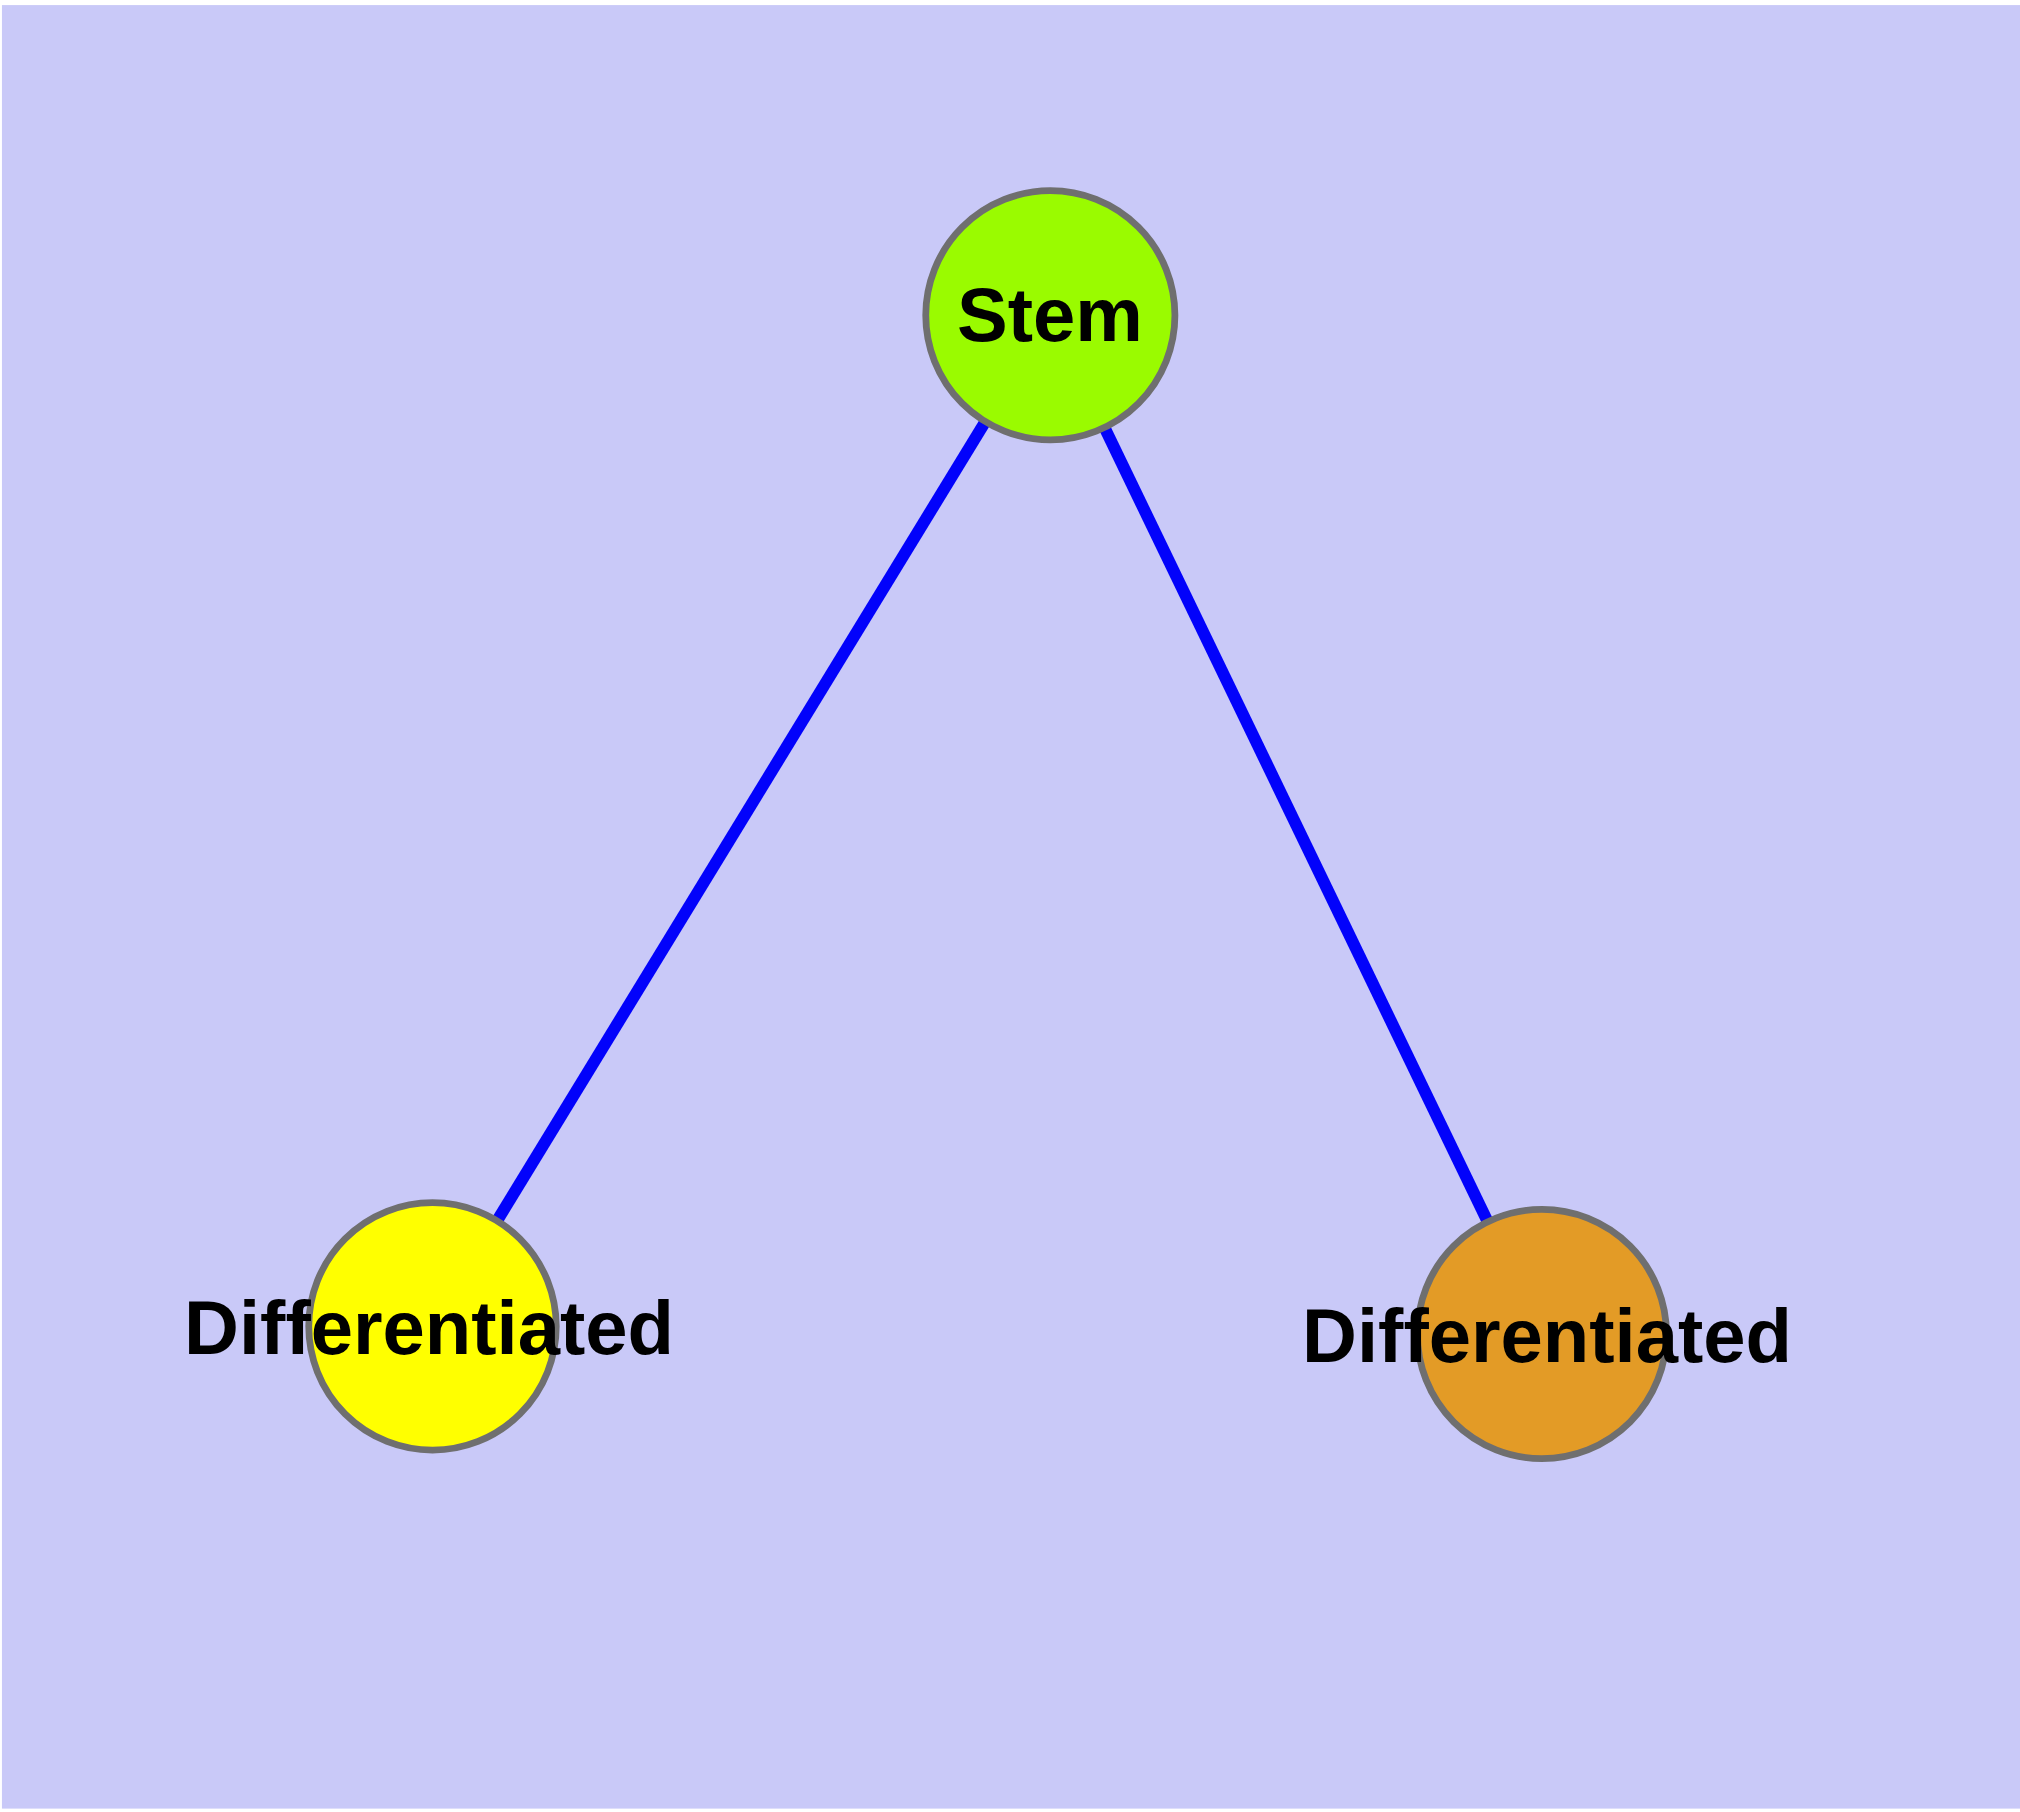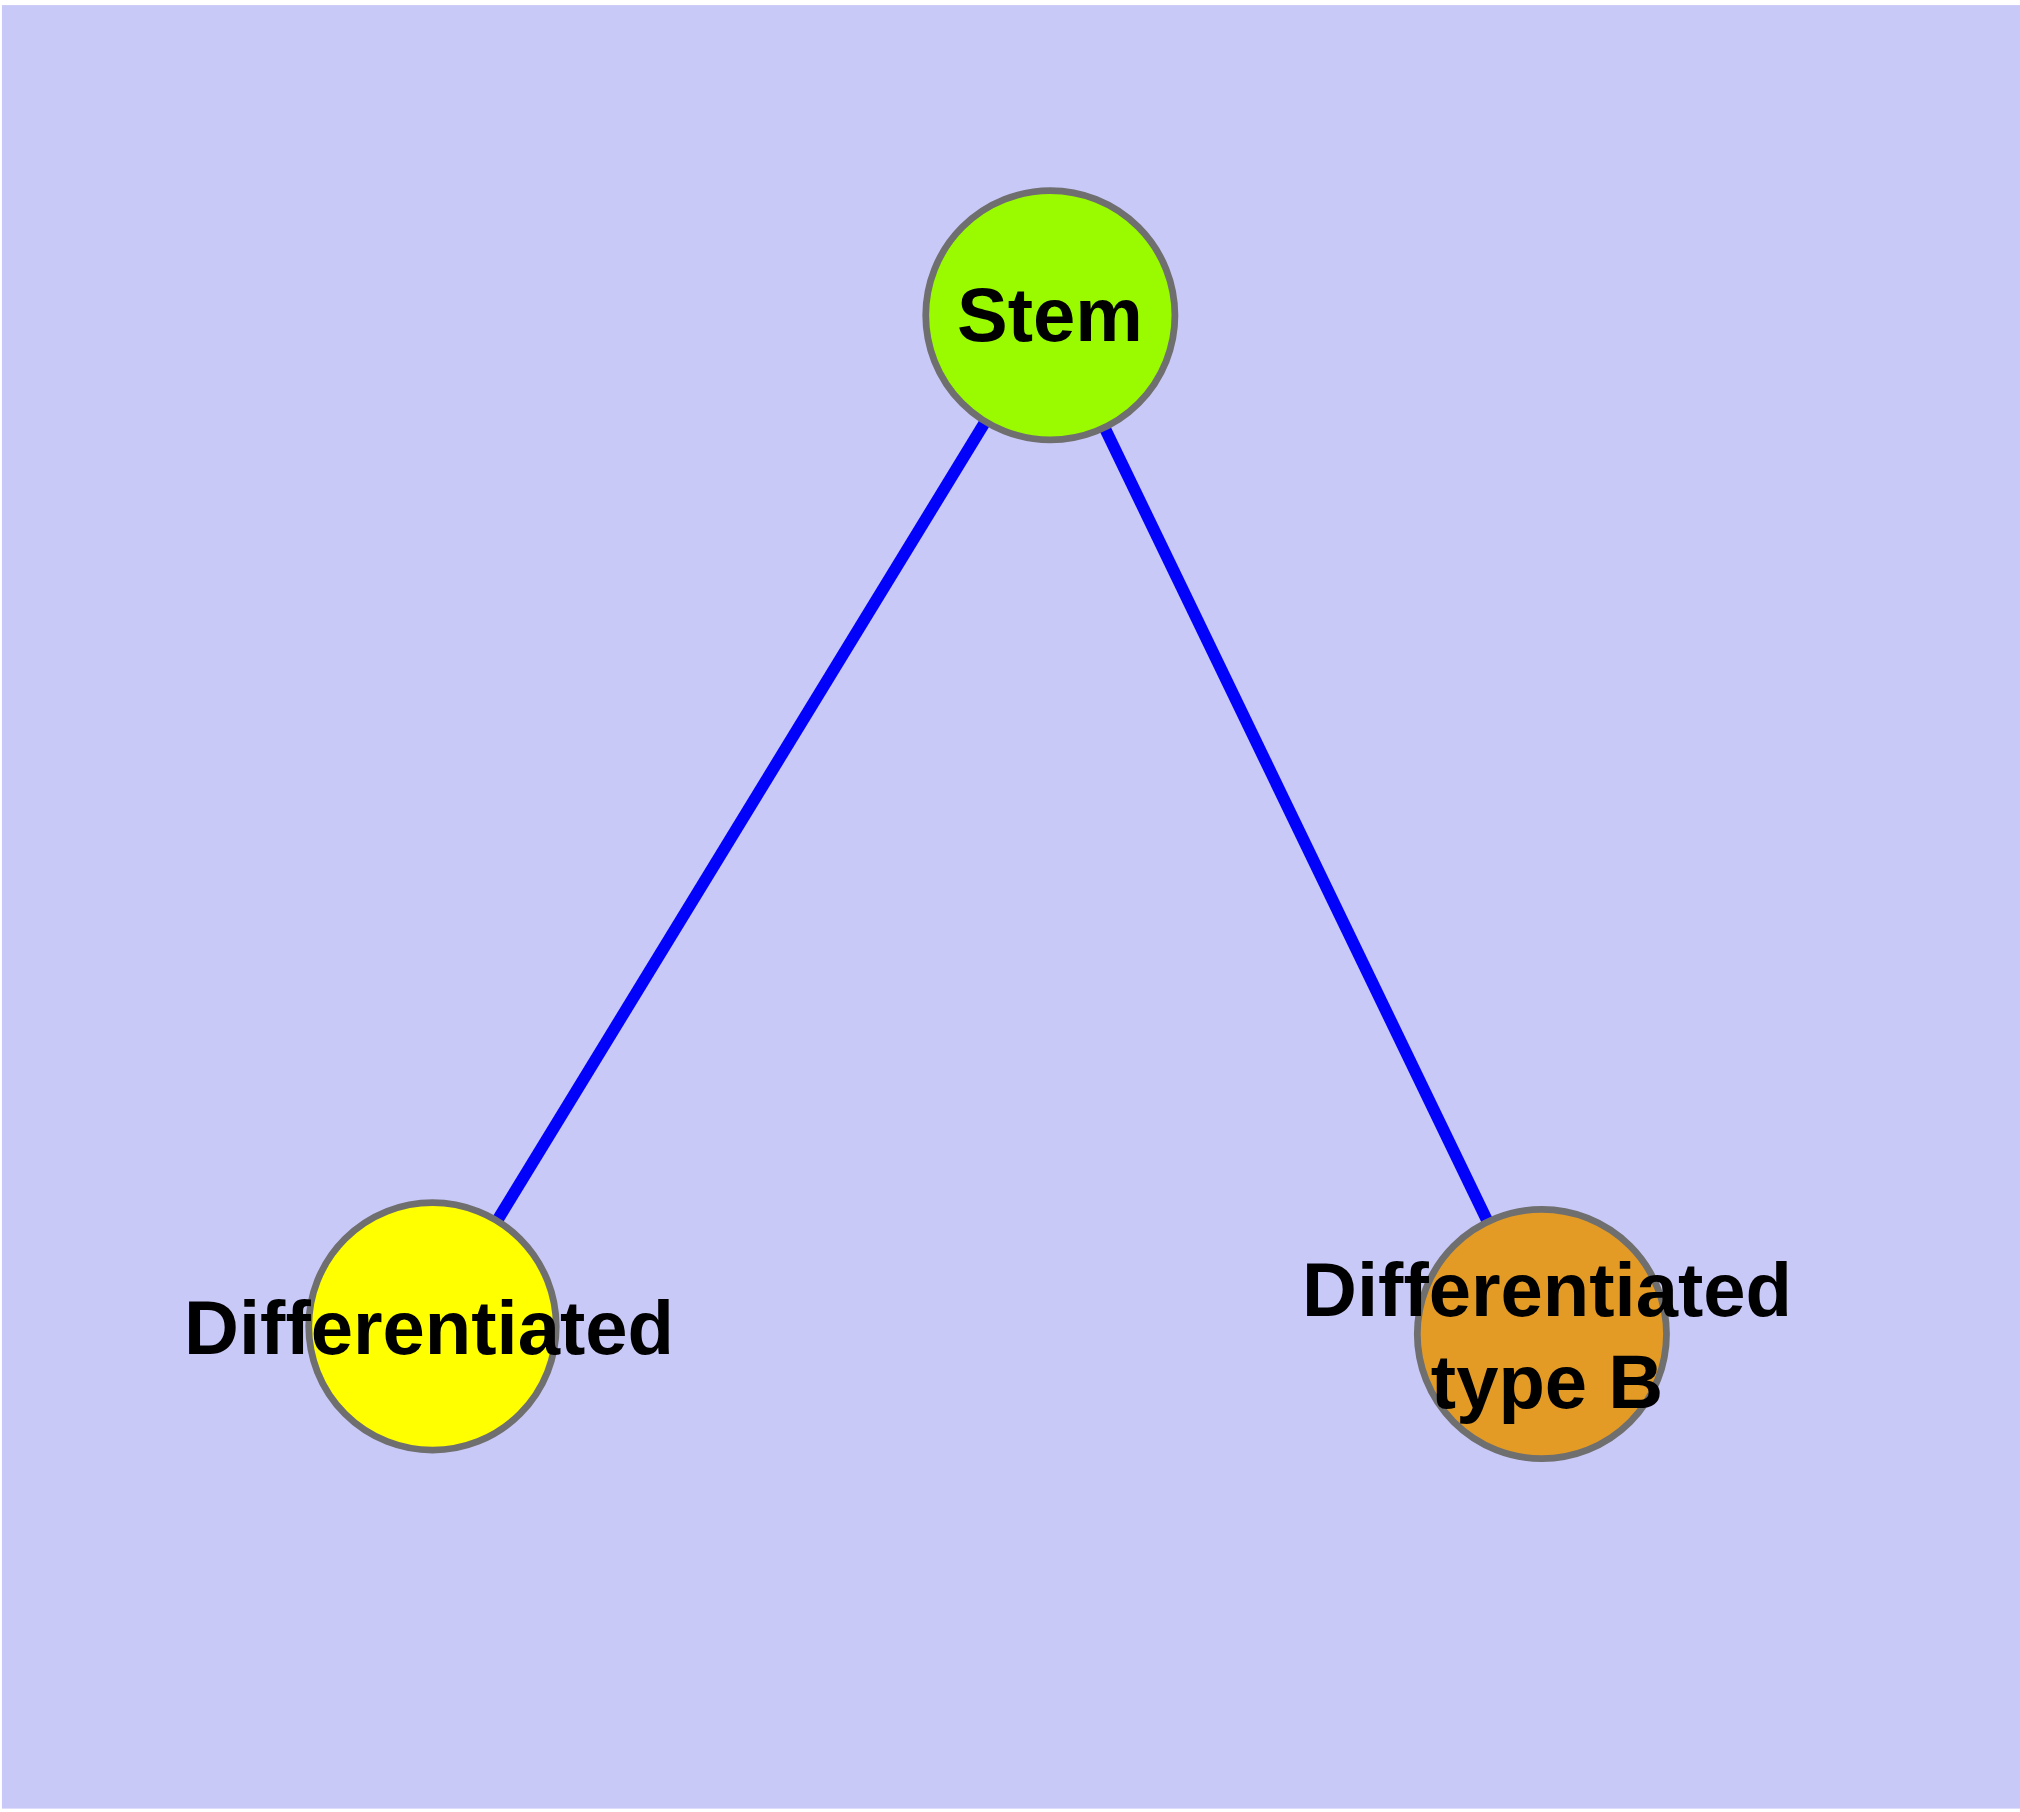--- a/index.html
+++ b/index.html
@@ -15,21 +15,20 @@
     font-family: "Liberation Sans", sans-serif;
   }
   .graph-svg {
     position: absolute;
     left: 0;
     top: 0;
   }
   .node-label {
     position: absolute;
     transform: translate(-50%, -50%);
-    text-align: center;
     font-weight: bold;
     font-size: 76px;
     line-height: 92px;
     color: #000000;
     white-space: nowrap;
     letter-spacing: 0px;
   }
 </style>
 </head>
 <body>
@@ -49,15 +48,14 @@
 <div class="node-label" style="left:1050px; top:315px;">
   <div>Stem</div>
 </div>
 
 <div class="node-label" style="left:429px; top:1328px;">
   <div>Differentiated</div>
 </div>
 
 <div class="node-label" style="left:1547px; top:1336px;">
   <div>Differentiated</div>
-  <div>type B</div>
 </div>
 
 
 </body></html>

